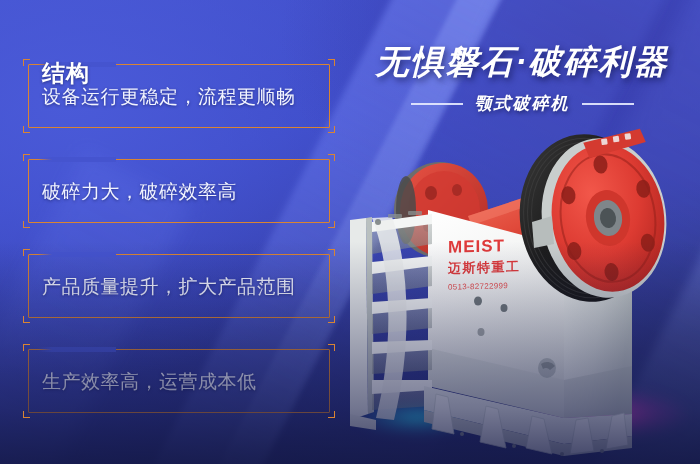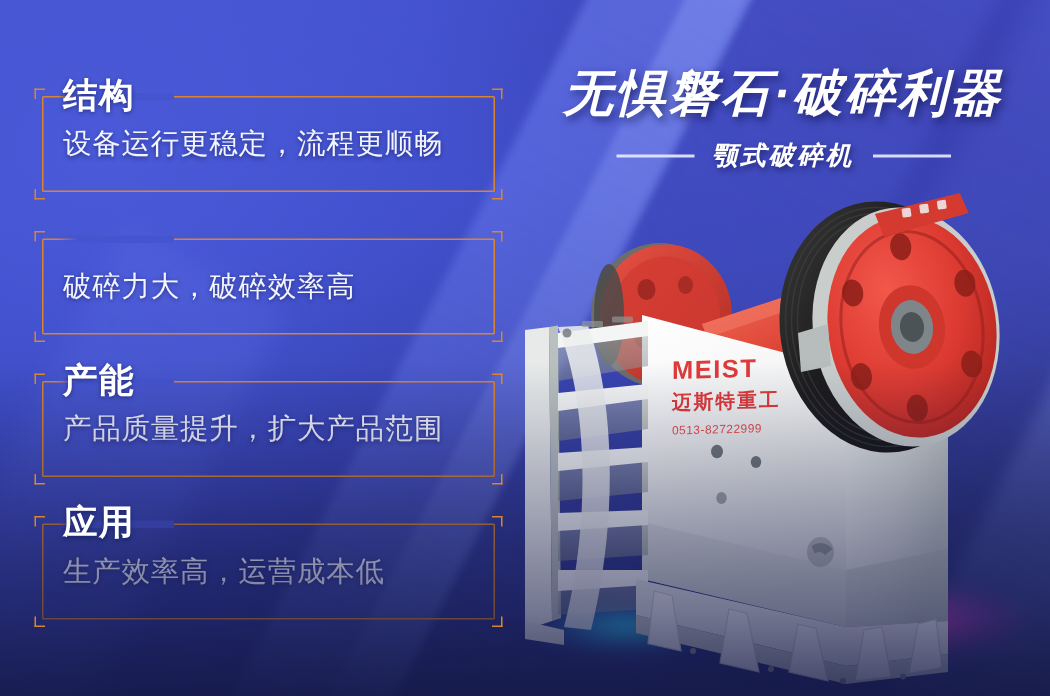--- a/index.html
+++ b/index.html
@@ -77,21 +77,21 @@
   .fbox::before {
     content:"";
     position:absolute; left:8px; top:-2px; width:76px; height:4px;
     background:transparent;
   }
   .fgap {
     position:absolute; left:10px; top:16px; width:78px; height:5px;
     background:linear-gradient(to right, rgba(69,84,207,0), rgba(69,84,207,1) 18%);
   }
   .ftitle {
-    position:absolute; left:14px; top:2px;
+    position:absolute; left:14px; top:12px;
     font-size:23px; font-weight:bold; color:#ffffff;
     letter-spacing:1px; line-height:30px;
     text-shadow:0 1px 3px rgba(10,14,60,.55);
     z-index:3;
   }
   .fdesc {
     position:absolute; left:14px; top:36px; right:10px;
     font-size:19px; color:#f2f4ff; line-height:30px;
     letter-spacing:.5px;
     text-shadow:0 1px 3px rgba(10,14,60,.5);
@@ -384,31 +384,29 @@
       <div class="fdesc">破碎力大，破碎效率高</div>
     </div>
 
     <div class="feature">
       <div class="fbox"></div>
       <span class="corner c-tl"></span>
       <span class="corner c-tr"></span>
       <span class="corner c-bl"></span>
       <span class="corner c-br"></span>
       <div class="fgap"></div>
-      <div class="ftitle">产能</div>
       <div class="fdesc">产品质量提升，扩大产品范围</div>
     </div>
 
     <div class="feature">
       <div class="fbox"></div>
       <span class="corner c-tl"></span>
       <span class="corner c-tr"></span>
       <span class="corner c-bl"></span>
       <span class="corner c-br"></span>
       <div class="fgap"></div>
-      <div class="ftitle">应用</div>
       <div class="fdesc">生产效率高，运营成本低</div>
     </div>
 
   </div>
 
   <div class="vignette"></div>
 </div>
 
 </body></html>

